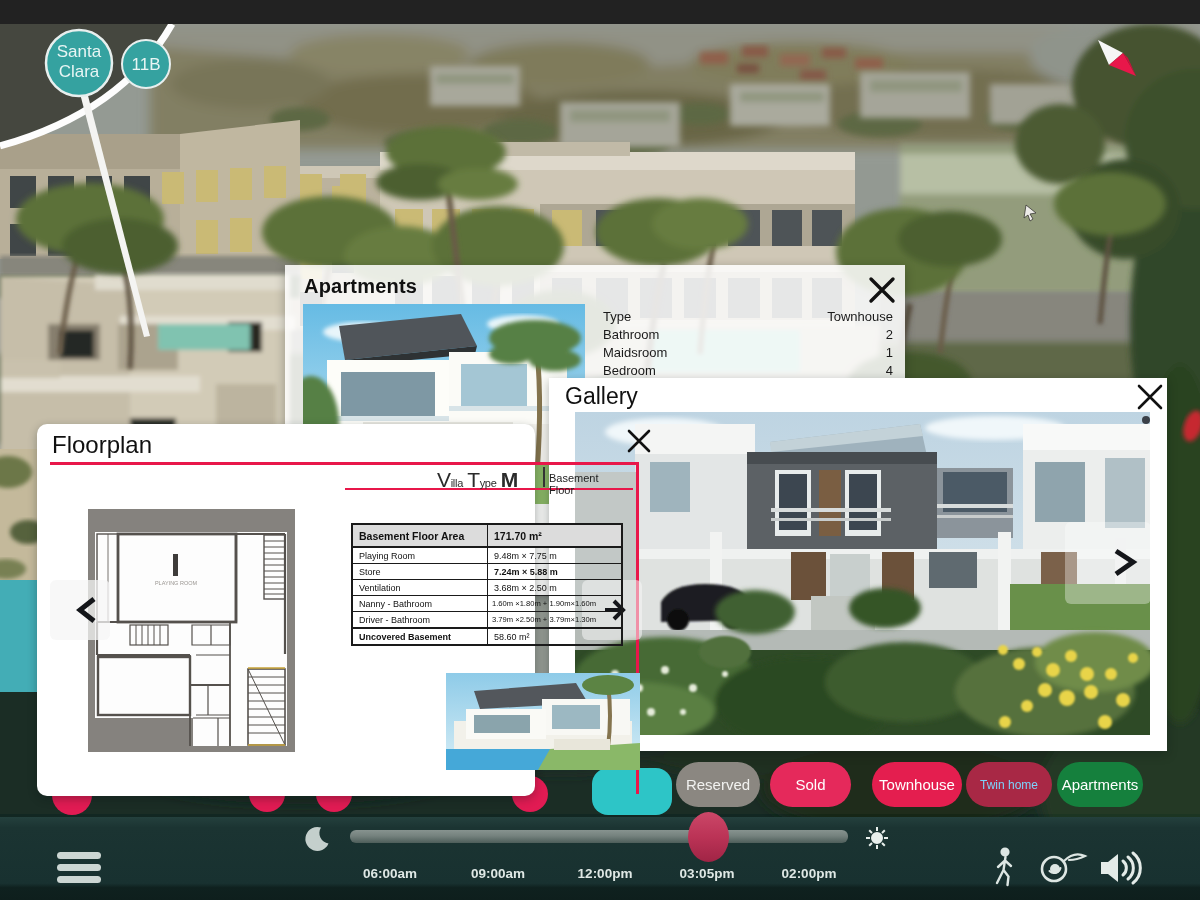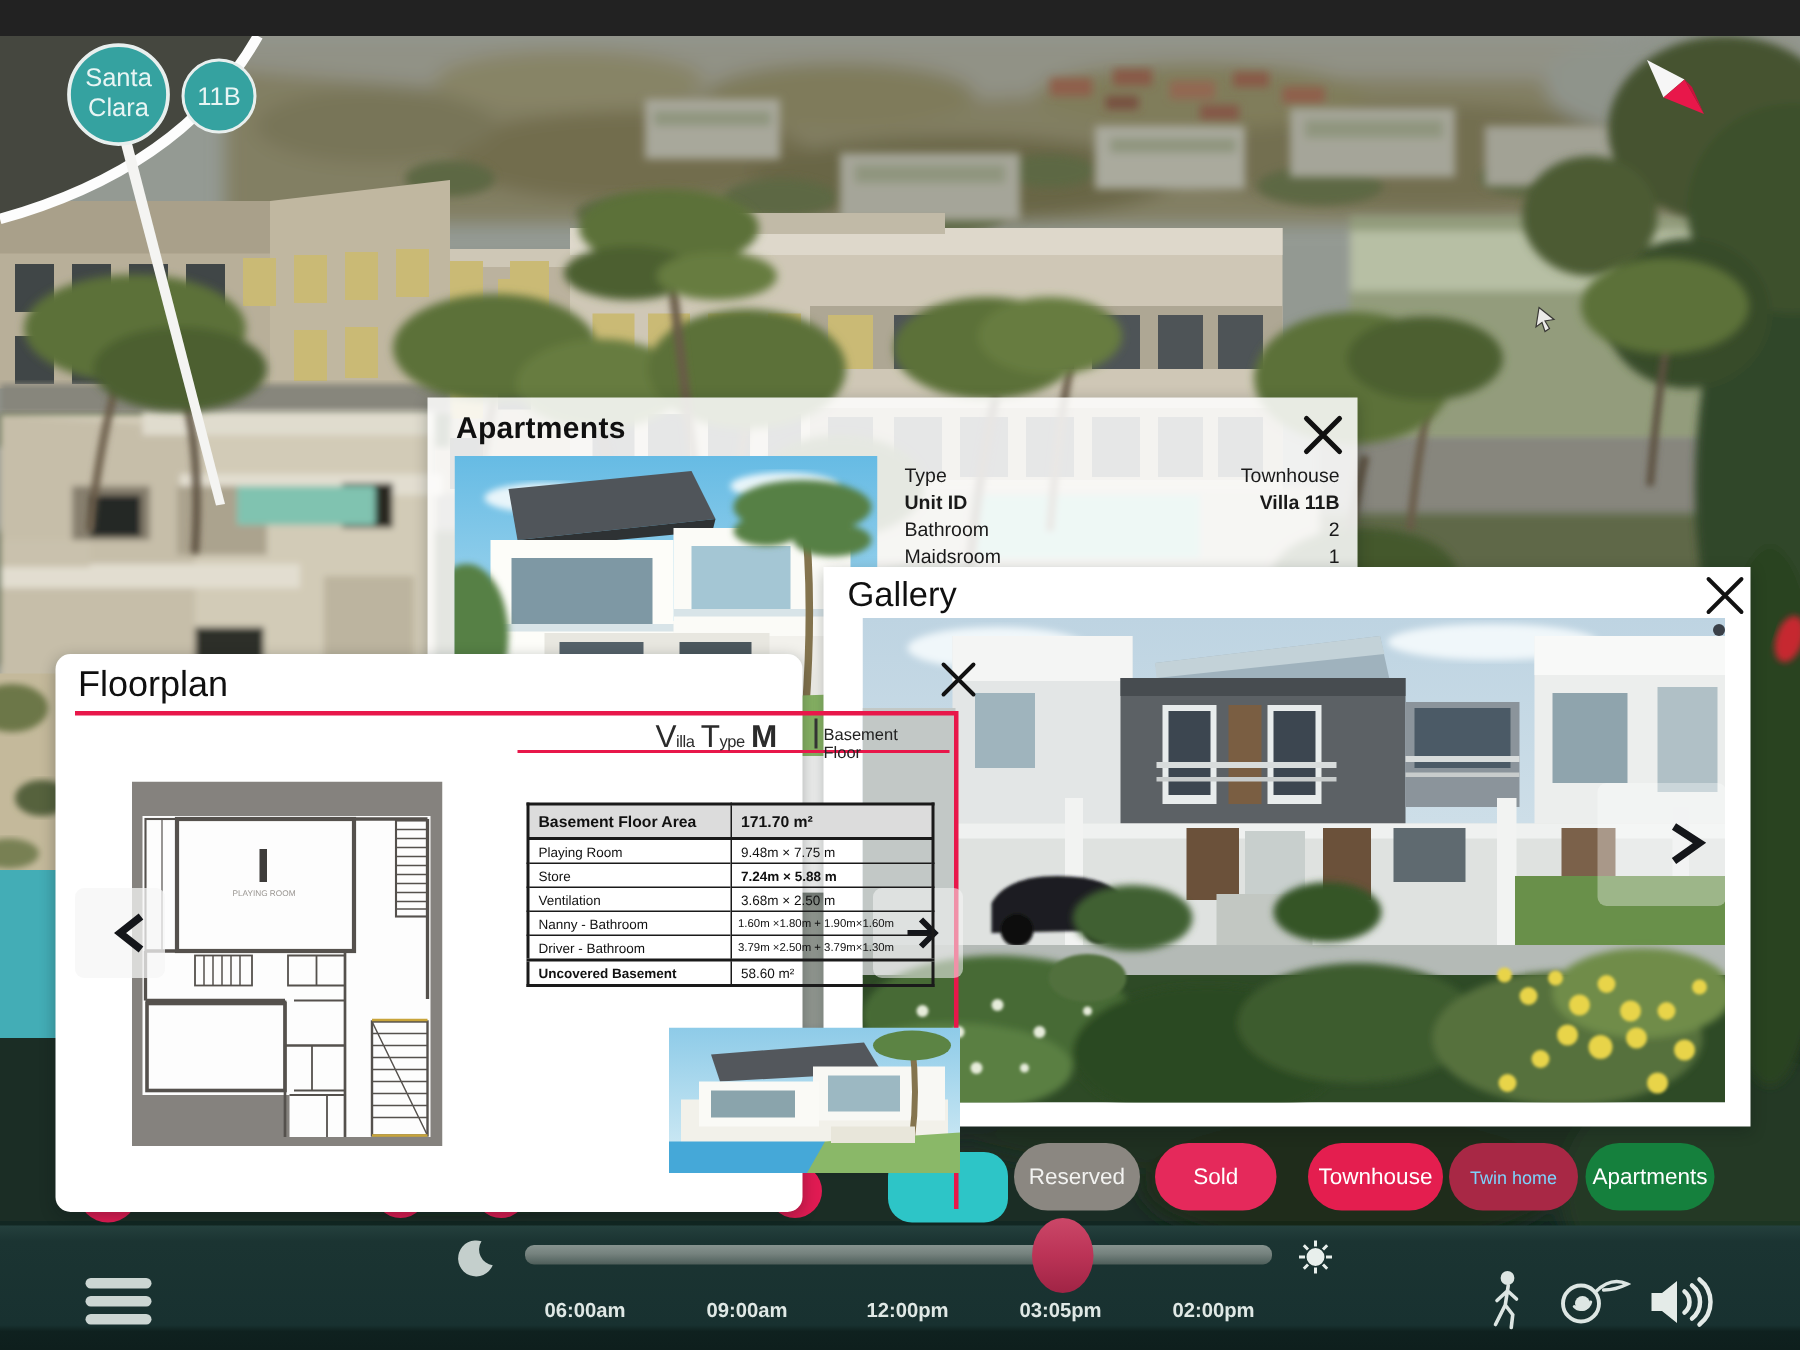--- a/index.html
+++ b/index.html
@@ -358,24 +358,20 @@
     <path d="M0,162 h160 v6 L0,172 Z" fill="#7cc4e4"></path>
     <polygon points="160,162 282,158 282,200 140,200" fill="#88b465"></polygon>
     <rect x="108" y="150" width="70" height="13" fill="#dddcd4"></rect>
     <rect x="180" y="152" width="40" height="10" fill="#e8e4da"></rect>
   </svg>
 
   <div class="abs" style="left:318px;top:43px;width:290px;font-size:13px;color:#1a1a1a;line-height:18px;">
     <div style="display:flex;justify-content:space-between;">
           <span>Type</span>
           <span>Townhouse</span>
-        </div>
-    <div style="display:flex;justify-content:space-between;font-weight:700;">
-          <span>Unit ID</span>
-          <span>Villa 11B</span>
         </div>
     <div style="display:flex;justify-content:space-between;">
           <span>Bathroom</span>
           <span>2</span>
         </div>
     <div style="display:flex;justify-content:space-between;">
           <span>Maidsroom</span>
           <span>1</span>
         </div>
     <div style="display:flex;justify-content:space-between;">
@@ -506,21 +502,21 @@
     <ellipse cx="150" cy="240" rx="26" ry="16" fill="#51703c" filter="url(#gb1)"></ellipse>
   <circle cx="571" cy="8" r="4" fill="#3a4048"></circle>
       </svg>
 
   <div class="abs" style="left:516px;top:144px;width:86px;height:82px;background:rgba(255,255,255,0.35);border-radius:6px;"></div>
   <svg class="abs" style="left:563px;top:170px" width="26" height="30">
         <path d="M4,3 L21,14 L4,26" fill="none" stroke="#14161a" stroke-width="5" stroke-linejoin="miter"></path>
       </svg>
 </div>
 
-<div class="panel" style="left:37px;top:412px;width:498px;height:372px;border-radius:10px;">
+<div class="panel" style="left:37px;top:400px;width:498px;height:372px;border-radius:10px;">
 
   <div class="abs" style="left:15px;top:7px;font-size:24px;color:#101010;">Floorplan</div>
 
   <svg class="abs" style="left:590px;top:5px" width="24" height="24">
         <path d="M2,2 L22,22 M22,2 L2,22" stroke="#111" stroke-width="2.6" stroke-linecap="round"></path>
       </svg>
 
   <div class="abs" style="left:13px;top:37.5px;width:588px;height:3px;background:#e8174a;"></div>
 
   <div class="abs" style="left:598.5px;top:37.5px;width:3px;height:332px;background:#e8174a;"></div>

